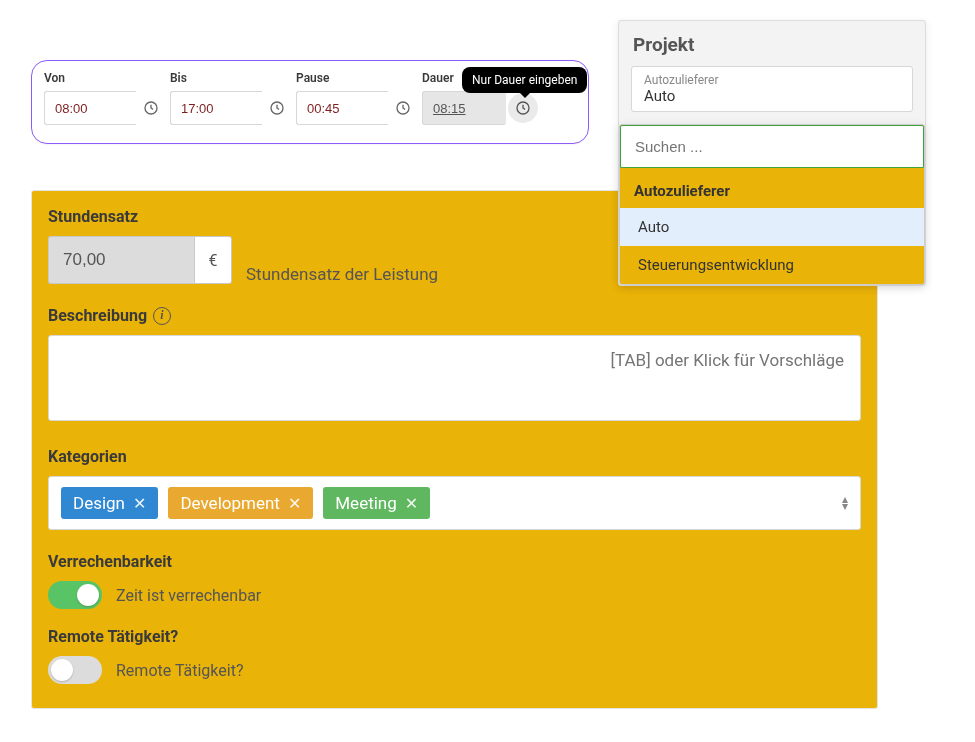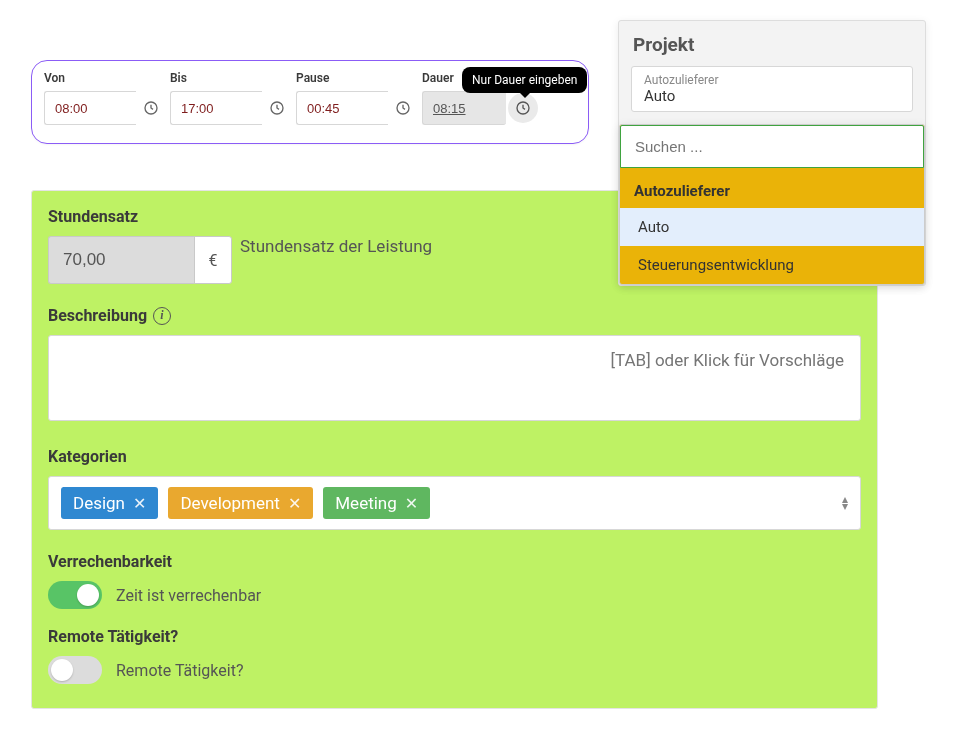--- a/index.html
+++ b/index.html
@@ -93,36 +93,36 @@
     border-style: solid;
     border-color: #000 transparent transparent transparent;
   }
 
   
   .main-card {
     position: absolute;
     left: 31px;
     top: 190px;
     width: 847px;
-    background: #bef264;
+    background: #eab308;
     border: 1px solid #e4e4e4;
     border-radius: 3px;
     padding: 16px 16px 24px 16px;
   }
   .section-label {
     font-size: 16px;
     font-weight: 700;
     color: #3a3a3a;
     margin-bottom: 10px;
     display: flex;
     align-items: center;
     gap: 6px;
   }
 
-  .rate-row { display: flex; align-items: flex-start; gap: 8px; margin-bottom: 22px; }
+  .rate-row { display: flex; align-items: flex-end; gap: 14px; margin-bottom: 22px; }
   .rate-input-wrap { display: flex; height: 48px; }
   .rate-input {
     width: 146px;
     background: #dcdcdc;
     border: 1px solid #c9c9c9;
     border-right: none;
     border-radius: 3px 0 0 3px;
     padding: 0 14px;
     font-size: 17px;
     color: #555;

